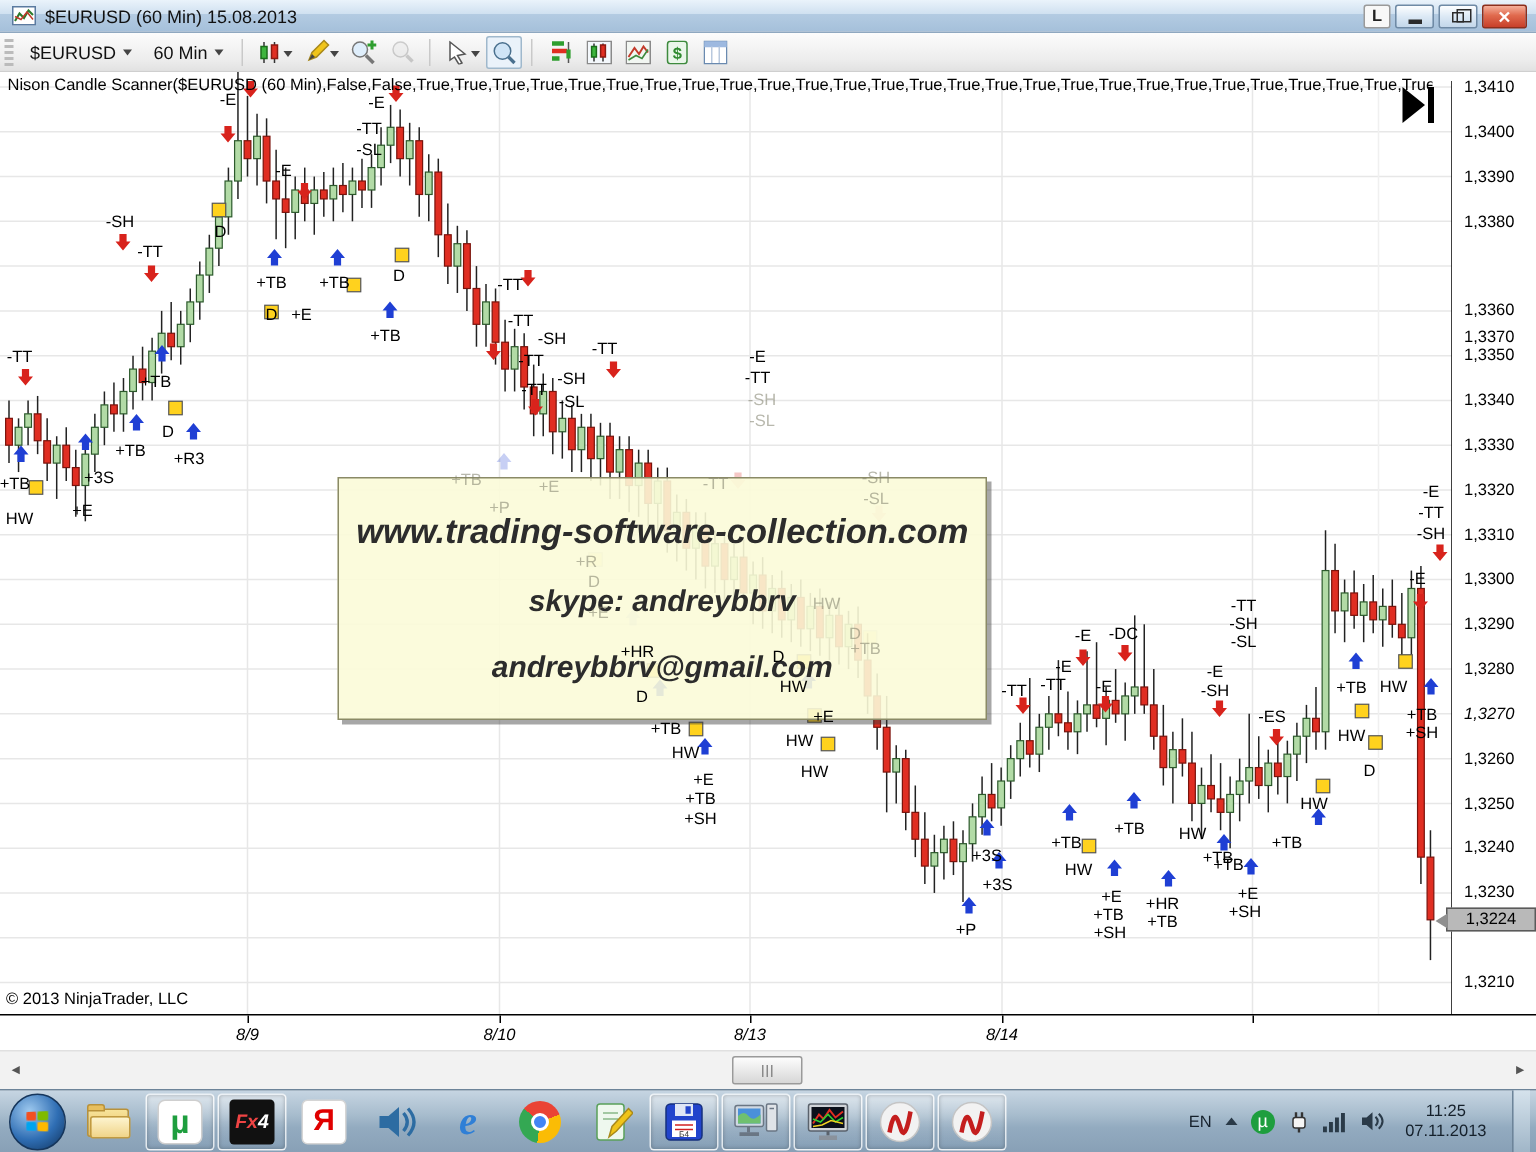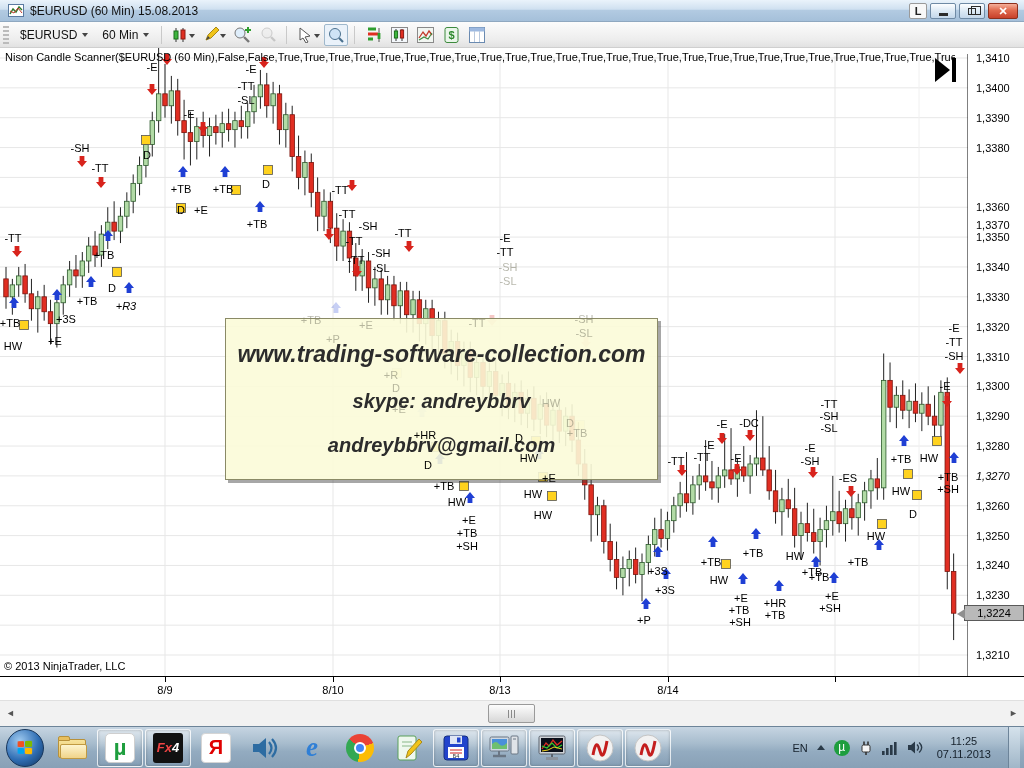--- a/index.html
+++ b/index.html
@@ -52,21 +52,21 @@
     border-top:5px solid transparent; border-bottom:5px solid transparent; border-right:8px solid #8f8f8f; }
   #watermark { position:absolute; left:225px; top:270px; width:433px; height:162px;
     background:rgba(251,251,216,0.9); border:1px solid #8a8a66; box-shadow:3px 3px 0 rgba(60,60,60,0.45);
     z-index:5; display:flex; flex-direction:column; justify-content:space-evenly; text-align:center; }
   #watermark div { font-weight:bold; font-style:italic; color:#2c2c2c; }
   #wm1 { font-size:23px; } #wm2 { font-size:20px; } #wm3 { font-size:20px; }
   #copyright { position:absolute; left:4px; top:612px; font-size:11px; color:#000; z-index:3; background:#fff; padding-right:6px; }
   #play-marker { position:absolute; left:933px; top:8px; z-index:4; }
 
   
-  #time-axis { position:absolute; left:0; top:676px; width:1024px; height:24px; background:#fff; border-top:1px solid #000; }
+  #time-axis { position:absolute; left:0; top:676px; width:1024px; height:24px; background:#fff; border-top:1px solid #000;font-style:italic; }
   #time-axis .tick { position:absolute; top:0; width:1px; height:5px; background:#000; }
   #time-axis .dl { position:absolute; top:7px; transform:translateX(-50%); font-size:11px; color:#000; }
 
   
   #hscroll { position:absolute; left:0; top:700px; width:1024px; height:26px; background:#f2f2f2; border-top:1px solid #e0e0e0; }
   .scroll-arrow { position:absolute; top:7px; font-size:9px; color:#555; }
   #thumb { position:absolute; left:488px; top:3px; width:47px; height:19px; border:1px solid #9a9a9a; border-radius:2px;
     background:linear-gradient(#fdfdfd,#e8e8e8 55%,#d7d7d7); display:flex; align-items:center; justify-content:center; gap:2px; }
   #thumb i { width:1px; height:8px; background:#8a8a8a; }
 
@@ -655,21 +655,21 @@
         <span class="cl" style="left: 347px; top: 160px;">-TT</span>
         <span class="cl" style="left: 368px; top: 172px;">-SH</span>
         <span class="cl" style="left: 354px; top: 187px;">-TT</span>
         <span class="cl" style="left: 403px; top: 179px;">-TT</span>
         <span class="cl" style="left: 381px; top: 199px;">-SH</span>
         <span class="cl" style="left: 356px; top: 206px;">-TT</span>
         <span class="cl" style="left: 381px; top: 214px;">-SL</span>
         <span class="cl" style="left: 13px; top: 184px;">-TT</span>
         <span class="cl" style="left: 104px; top: 201px;">+TB</span>
         <span class="cl" style="left: 112px; top: 234px;">D</span>
-        <span class="cl" style="left: 126px; top: 252px; font-style: italic;">+R3</span>
+        <span class="cl" style="left: 126px; top: 252px;">+R3</span>
         <span class="cl" style="left: 87px; top: 247px;">+TB</span>
         <span class="cl" style="left: 10px; top: 269px;">+TB</span>
         <span class="cl" style="left: 13px; top: 292px;">HW</span>
         <span class="cl" style="left: 66px; top: 265px;">+3S</span>
         <span class="cl" style="left: 55px; top: 287px;">+E</span>
         <span class="cl" style="left: 505px; top: 184px;">-E</span>
         <span class="cl" style="left: 505px; top: 198px;">-TT</span>
         <span class="cl faint" style="left: 508px; top: 213px;">-SH</span>
         <span class="cl faint" style="left: 508px; top: 227px;">-SL</span>
         <span class="cl faint" style="left: 584px; top: 265px;">-SH</span>

